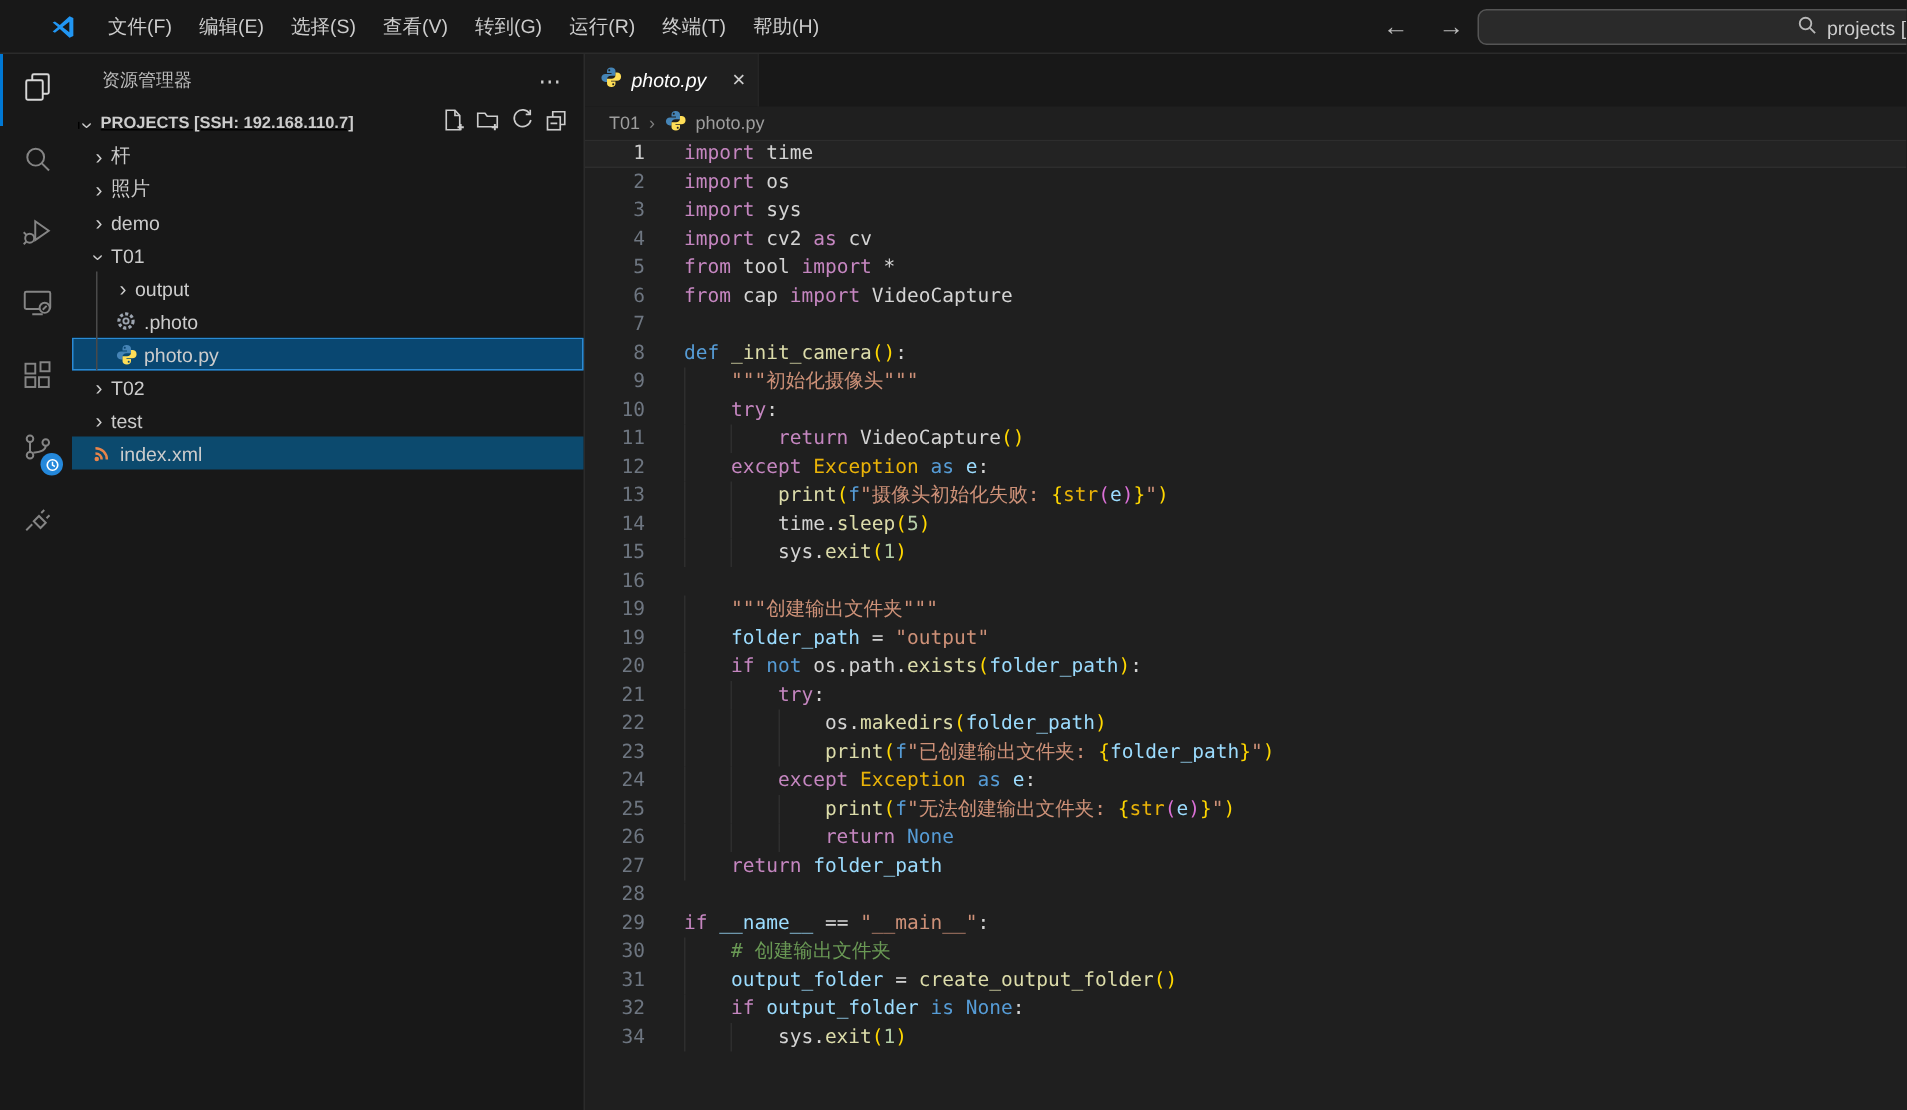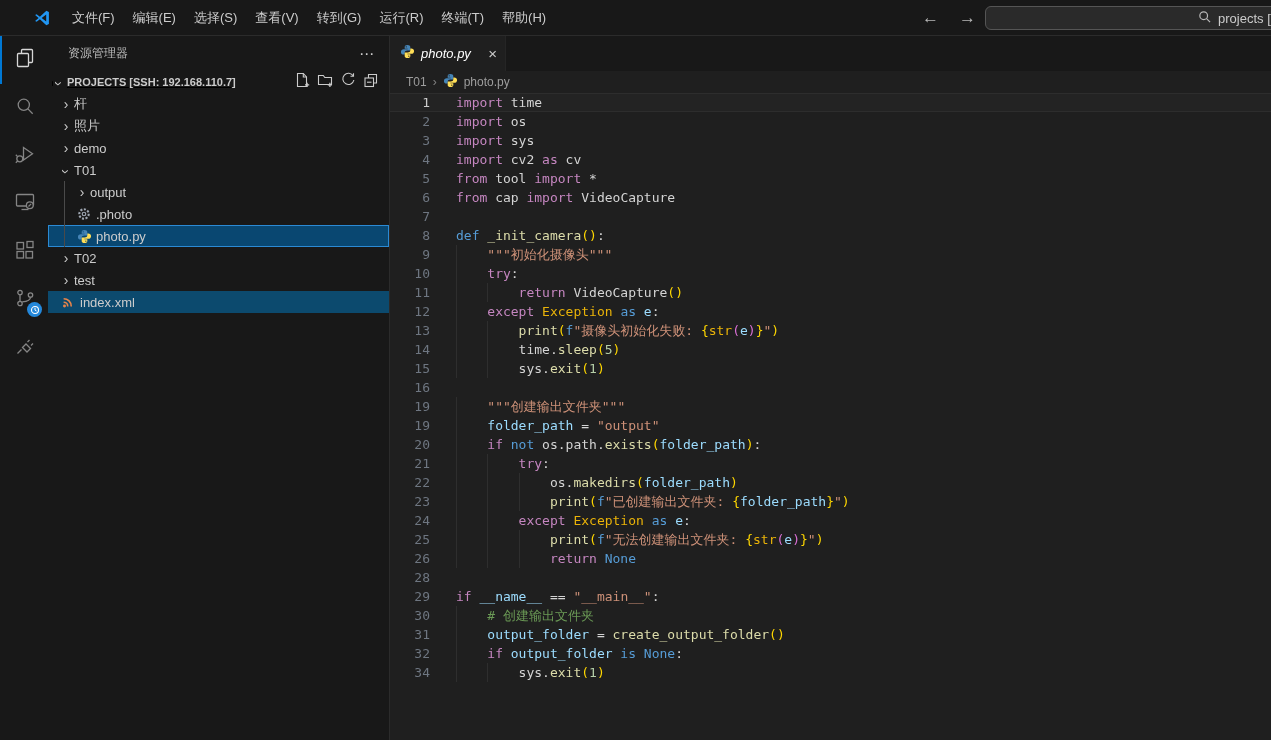--- a/index.html
+++ b/index.html
@@ -305,20 +305,21 @@
         <div class="code-line"><span class="gutter">16</span><span class="code-text"></span></div>
         <div class="code-line"><span class="gutter">19</span><span class="code-text"><span class="guide" style="left: 0ch;"></span><span class="tk-str">    """创建输出文件夹"""</span></span></div>
         <div class="code-line"><span class="gutter">19</span><span class="code-text"><span class="guide" style="left: 0ch;"></span><span class="tk-var">    folder_path</span><span class="tk-txt"> = </span><span class="tk-str">"output"</span></span></div>
         <div class="code-line"><span class="gutter">20</span><span class="code-text"><span class="guide" style="left: 0ch;"></span><span class="tk-kw">    if</span><span class="tk-kw2"> not</span><span class="tk-txt"> os.path.</span><span class="tk-fn">exists</span><span class="tk-b1">(</span><span class="tk-var">folder_path</span><span class="tk-b1">)</span><span class="tk-txt">:</span></span></div>
         <div class="code-line"><span class="gutter">21</span><span class="code-text"><span class="guide" style="left: 0ch;"></span><span class="guide" style="left: 4ch;"></span><span class="tk-kw">        try</span><span class="tk-txt">:</span></span></div>
         <div class="code-line"><span class="gutter">22</span><span class="code-text"><span class="guide" style="left: 0ch;"></span><span class="guide" style="left: 4ch;"></span><span class="guide" style="left: 8ch;"></span><span class="tk-txt">            os.</span><span class="tk-fn">makedirs</span><span class="tk-b1">(</span><span class="tk-var">folder_path</span><span class="tk-b1">)</span></span></div>
         <div class="code-line"><span class="gutter">23</span><span class="code-text"><span class="guide" style="left: 0ch;"></span><span class="guide" style="left: 4ch;"></span><span class="guide" style="left: 8ch;"></span><span class="tk-fn">            print</span><span class="tk-b1">(</span><span class="tk-kw2">f</span><span class="tk-str">"已创建输出文件夹: </span><span class="tk-b1">{</span><span class="tk-var">folder_path</span><span class="tk-b1">}</span><span class="tk-str">"</span><span class="tk-b1">)</span></span></div>
         <div class="code-line"><span class="gutter">24</span><span class="code-text"><span class="guide" style="left: 0ch;"></span><span class="guide" style="left: 4ch;"></span><span class="tk-kw">        except</span><span class="tk-cls"> Exception</span><span class="tk-kw2"> as</span><span class="tk-var"> e</span><span class="tk-txt">:</span></span></div>
         <div class="code-line"><span class="gutter">25</span><span class="code-text"><span class="guide" style="left: 0ch;"></span><span class="guide" style="left: 4ch;"></span><span class="guide" style="left: 8ch;"></span><span class="tk-fn">            print</span><span class="tk-b1">(</span><span class="tk-kw2">f</span><span class="tk-str">"无法创建输出文件夹: </span><span class="tk-b1">{</span><span class="tk-cls">str</span><span class="tk-b2">(</span><span class="tk-var">e</span><span class="tk-b2">)</span><span class="tk-b1">}</span><span class="tk-str">"</span><span class="tk-b1">)</span></span></div>
         <div class="code-line"><span class="gutter">26</span><span class="code-text"><span class="guide" style="left: 0ch;"></span><span class="guide" style="left: 4ch;"></span><span class="guide" style="left: 8ch;"></span><span class="tk-kw">            return</span><span class="tk-kw2"> None</span></span></div>
+        <div class="code-line"><span class="gutter">27</span><span class="code-text"><span class="guide" style="left: 0ch;"></span><span class="tk-kw">    return</span><span class="tk-var"> folder_path</span></span></div>
         <div class="code-line"><span class="gutter">28</span><span class="code-text"></span></div>
         <div class="code-line"><span class="gutter">29</span><span class="code-text"><span class="tk-kw">if</span><span class="tk-var"> __name__</span><span class="tk-txt"> == </span><span class="tk-str">"__main__"</span><span class="tk-txt">:</span></span></div>
         <div class="code-line"><span class="gutter">30</span><span class="code-text"><span class="guide" style="left: 0ch;"></span><span class="tk-com">    # 创建输出文件夹</span></span></div>
         <div class="code-line"><span class="gutter">31</span><span class="code-text"><span class="guide" style="left: 0ch;"></span><span class="tk-var">    output_folder</span><span class="tk-txt"> = </span><span class="tk-fn">create_output_folder</span><span class="tk-b1">()</span></span></div>
         <div class="code-line"><span class="gutter">32</span><span class="code-text"><span class="guide" style="left: 0ch;"></span><span class="tk-kw">    if</span><span class="tk-var"> output_folder</span><span class="tk-kw2"> is</span><span class="tk-kw2"> None</span><span class="tk-txt">:</span></span></div>
         <div class="code-line"><span class="gutter">34</span><span class="code-text"><span class="guide" style="left: 0ch;"></span><span class="guide" style="left: 4ch;"></span><span class="tk-txt">        sys.</span><span class="tk-fn">exit</span><span class="tk-b1">(</span><span class="tk-num">1</span><span class="tk-b1">)</span></span></div>
       </div>
   </div>
 </div>
 

